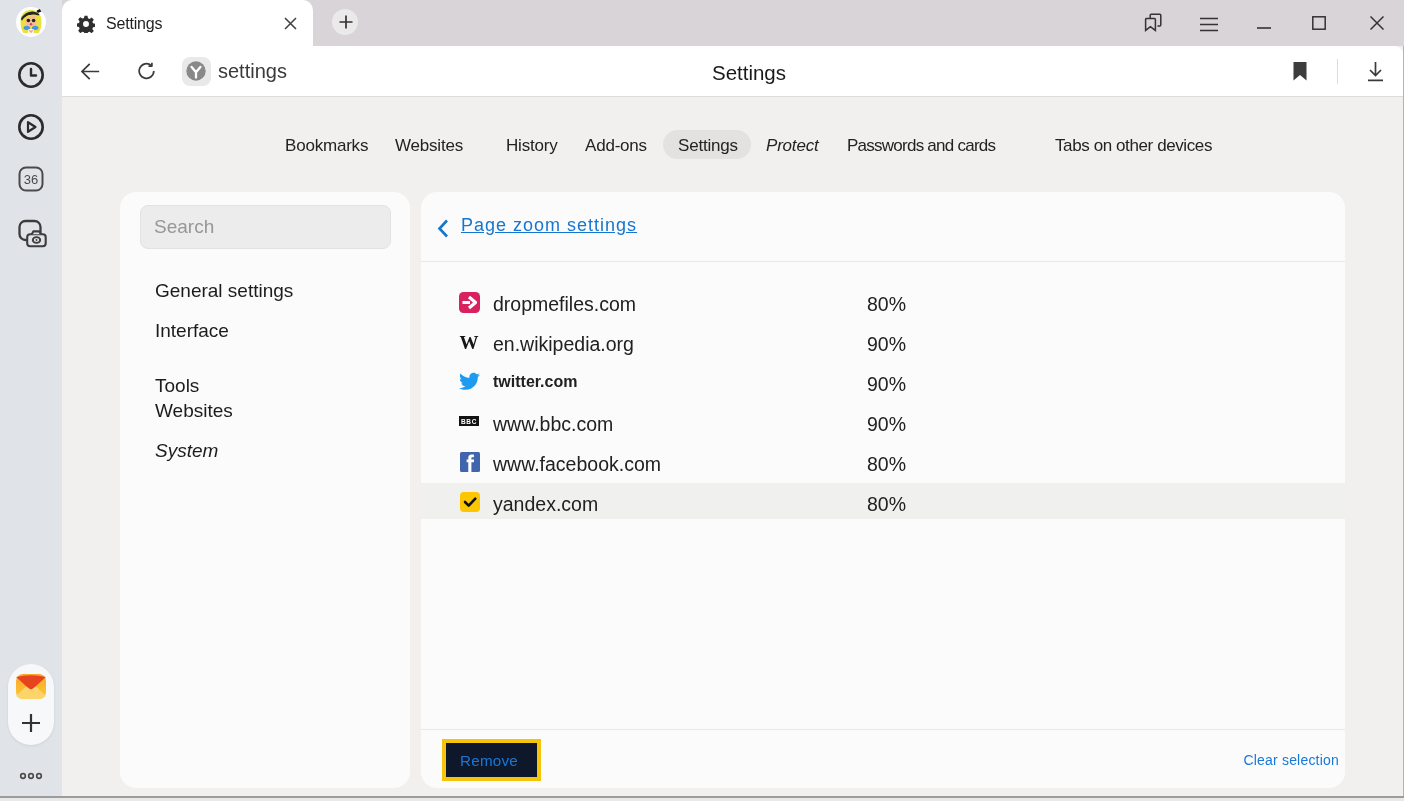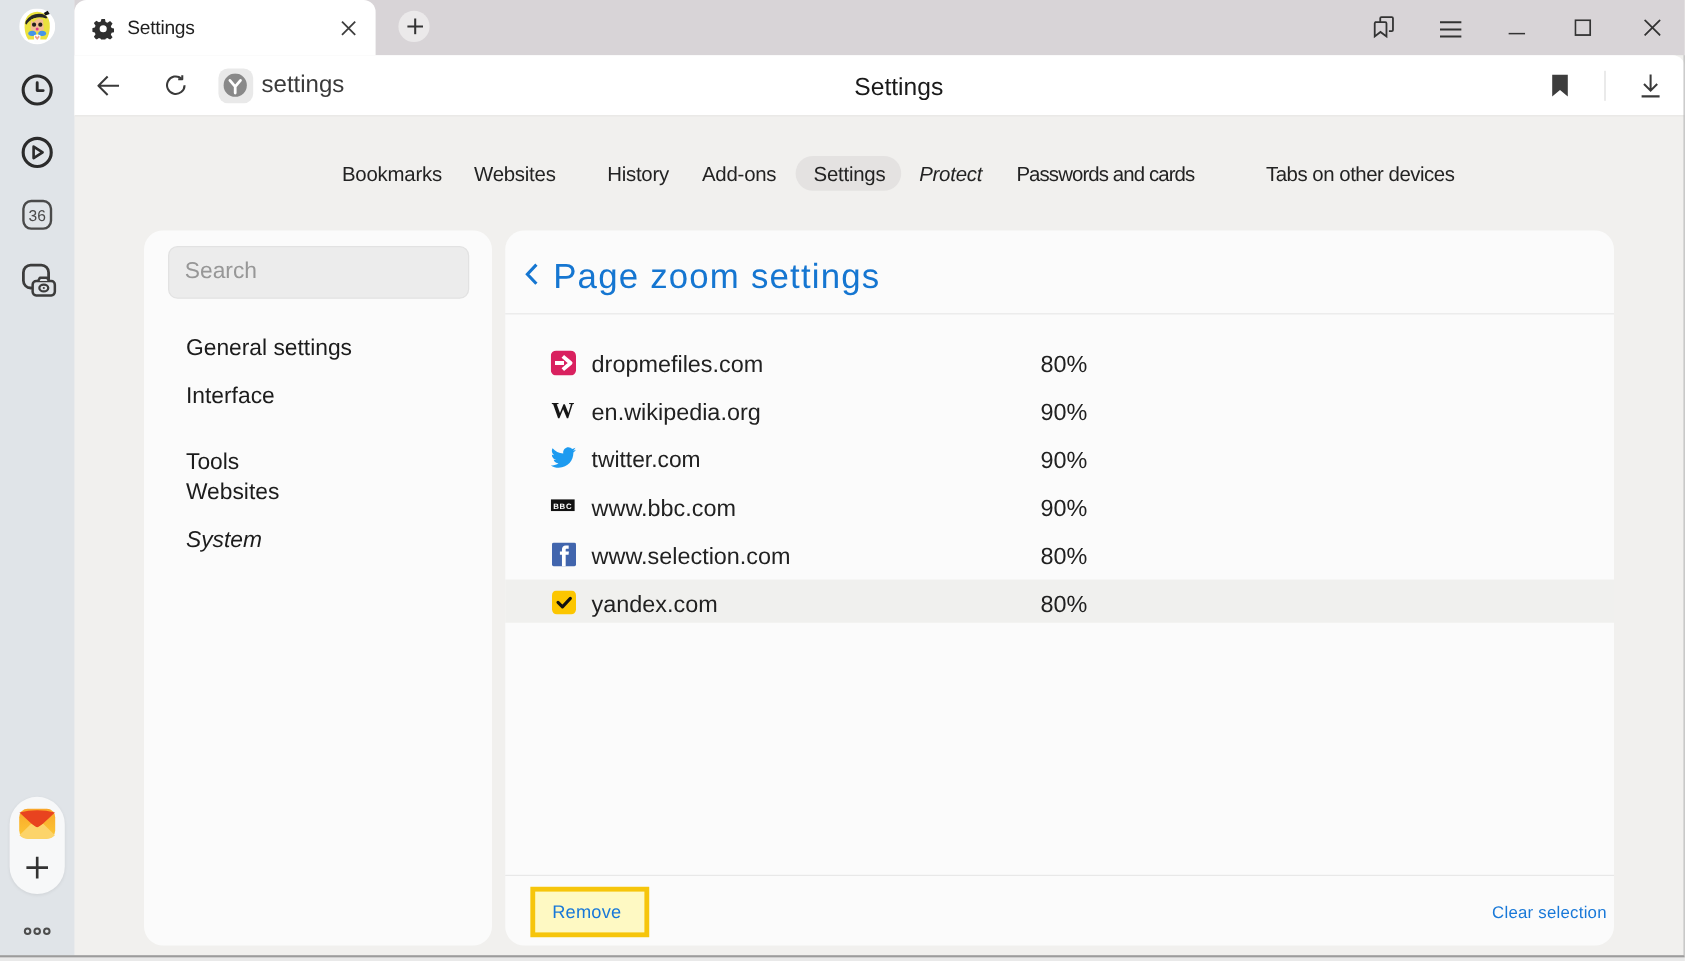--- a/index.html
+++ b/index.html
@@ -154,62 +154,62 @@
 <div class="abs" style="left:155px;top:280px;font-size:19px;color:#1c1c1c;text-align:center;">General settings</div>
 <div class="abs" style="left:155px;top:320px;font-size:19px;color:#1c1c1c;">Interface</div>
 <div class="abs" style="left:155px;top:360px;font-size:19px;color:#1c1c1c;margin-top:15px;">Tools</div>
 <div class="abs" style="left:155px;top:400px;font-size:19px;color:#1c1c1c;">Websites</div>
 <div class="abs" style="left:155px;top:440px;font-size:19px;color:#1c1c1c;font-style:italic;">System</div>
 
 <div class="abs" style="left:421px;top:192px;width:924px;height:596px;background:#fbfbfb;border-radius:16px;"></div>
 <svg class="abs" style="left:437px;top:219px" width="12" height="19" viewBox="0 0 12 19" fill="none" stroke="#1576d1" stroke-width="2.6">
   <path d="M10 1.5 L2.5 9.5 L10 17.5"></path>
 </svg>
-<div class="abs" style="left:461px;top:215px;font-size:29px;letter-spacing:1px;color:#1576d1;">Page zoom settings</div>
+<div class="abs" style="left:461px;top:215px;font-size:18px;letter-spacing:1px;color:#1576d1;text-decoration:underline;">Page zoom settings</div>
 <div class="abs" style="left:421px;top:261px;width:924px;height:1px;background:#e8e8e8;"></div>
 
 <div class="abs" style="left:421px;top:483px;width:924px;height:36px;background:#f0f0ee;"></div>
 
 <svg class="abs" style="left:459px;top:291.5px" width="21" height="21" viewBox="0 0 21 21">
   <rect width="21" height="21" rx="4.5" fill="#d9215f"></rect>
   <path d="M3.5 10.5 H11 M10 5 L16.5 10.5 L10 16" fill="none" stroke="#fff" stroke-width="3.2" stroke-linejoin="round"></path>
 </svg>
 <div class="abs" style="left:493px;top:292.5px;font-size:19.5px;color:#212121;">dropmefiles.com</div>
 <div class="abs" style="left:867px;top:292.5px;font-size:19.5px;color:#212121;">80%</div>
 
 <div class="abs" style="left:458px;top:332px;width:22px;text-align:center;font-family:'Liberation Serif',serif;font-size:19px;font-weight:bold;color:#161616;">W</div>
 <div class="abs" style="left:493px;top:332.5px;font-size:19.5px;color:#212121;">en.wikipedia.org</div>
 <div class="abs" style="left:867px;top:332.5px;font-size:19.5px;color:#212121;">90%</div>
 
 <svg class="abs" style="left:459px;top:372px" width="21" height="19" viewBox="0 0 24 20">
   <path d="M24 2.4c-.9.4-1.8.7-2.8.8 1-.6 1.8-1.6 2.2-2.7-1 .6-2 1-3.1 1.2C19.4.7 18.1 0 16.7 0c-2.7 0-4.9 2.2-4.9 4.9 0 .4 0 .8.1 1.1C7.7 5.8 4.1 3.8 1.7.9 1.2 1.7 1 2.5 1 3.4c0 1.7.9 3.2 2.2 4.1-.8 0-1.6-.2-2.2-.6v.1c0 2.4 1.7 4.4 3.9 4.8-.4.1-.8.2-1.3.2-.3 0-.6 0-.9-.1.6 2 2.4 3.4 4.6 3.4-1.7 1.3-3.8 2.1-6.1 2.1-.4 0-.8 0-1.2-.1 2.2 1.4 4.8 2.2 7.5 2.2 9.1 0 14-7.5 14-14v-.6c1-.7 1.8-1.6 2.5-2.5z" fill="#1d9bf0"></path>
 </svg>
-<div class="abs" style="left:493px;top:372.5px;font-size:19px;color:#212121;">twitter.com</div>
+<div class="abs" style="left:493px;top:372.5px;font-size:16px;color:#212121;font-weight:bold;">twitter.com</div>
 <div class="abs" style="left:867px;top:372.5px;font-size:19.5px;color:#212121;">90%</div>
 
 <svg class="abs" style="left:459px;top:416px" width="20" height="10" viewBox="0 0 20 10">
   <rect width="20" height="10" fill="#121212"></rect>
   <text x="10" y="7.8" font-family="Liberation Sans" font-weight="bold" font-size="6.5" fill="#fff" text-anchor="middle" letter-spacing="0.6">BBC</text>
 </svg>
 <div class="abs" style="left:493px;top:412.5px;font-size:19.5px;color:#212121;">www.bbc.com</div>
 <div class="abs" style="left:867px;top:412.5px;font-size:19.5px;color:#212121;">90%</div>
 
 <svg class="abs" style="left:460px;top:452px" width="20" height="20" viewBox="0 0 20 20">
   <rect width="20" height="20" rx="1.5" fill="#4165ad"></rect>
   <path d="M13.8 10.2 H11.4 V20 H8.3 V10.2 H6.6 V7.6 H8.3 V5.9 c0-2 .9-3.4 3.2-3.4 h2.4 v2.7 h-1.6 c-.8 0-.9.4-.9 1 v1.4 h2.7 z" fill="#fff"></path>
 </svg>
-<div class="abs" style="left:493px;top:452.5px;font-size:19.5px;color:#212121;">www.selection.com</div>
+<div class="abs" style="left:493px;top:452.5px;font-size:19.5px;color:#212121;">www.facebook.com</div>
 <div class="abs" style="left:867px;top:452.5px;font-size:19.5px;color:#212121;">80%</div>
 
 <svg class="abs" style="left:460px;top:492px" width="20" height="20" viewBox="0 0 20 20">
   <rect width="20" height="20" rx="4" fill="#fcc600"></rect>
   <path d="M5 10 L8.7 13.7 L15.3 6.6" fill="none" stroke="#111" stroke-width="2.6" stroke-linecap="round" stroke-linejoin="round"></path>
 </svg>
 <div class="abs" style="left:493px;top:492.5px;font-size:19.5px;color:#212121;">yandex.com</div>
 <div class="abs" style="left:867px;top:492.5px;font-size:19.5px;color:#212121;">80%</div>
 
 <div class="abs" style="left:421px;top:729px;width:924px;height:1px;background:#e8e8e8;"></div>
-<div class="abs" style="left:442px;top:739px;width:99px;height:42px;border:4px solid #f6c50b;background:#fef9c3;display:flex;align-items:center;justify-content:center;padding-right:5px;font-size:15.2px;letter-spacing:0.2px;color:#1878d8;">Remove</div>
+<div class="abs" style="left:442px;top:739px;width:99px;height:42px;border:4px solid #f6c50b;background:#0f172a;display:flex;align-items:center;justify-content:center;padding-right:5px;font-size:15.2px;letter-spacing:0.2px;color:#1878d8;">Remove</div>
 <div class="abs" style="left:1195px;top:752px;width:110px;text-align:right;font-size:14px;letter-spacing:0.2px;color:#1878d8;margin-left:34px;">Clear selection</div>
 
 <div class="abs" style="left:0;top:796px;width:1404px;height:2px;background:#9c9c9c;"></div>
 <div class="abs" style="left:0;top:798px;width:1404px;height:3px;background:#e9e9e9;"></div>
 <div class="abs" style="left:1402.5px;top:46px;width:1.5px;height:750px;background:#b3b3b3;"></div>
 
 </body></html>

